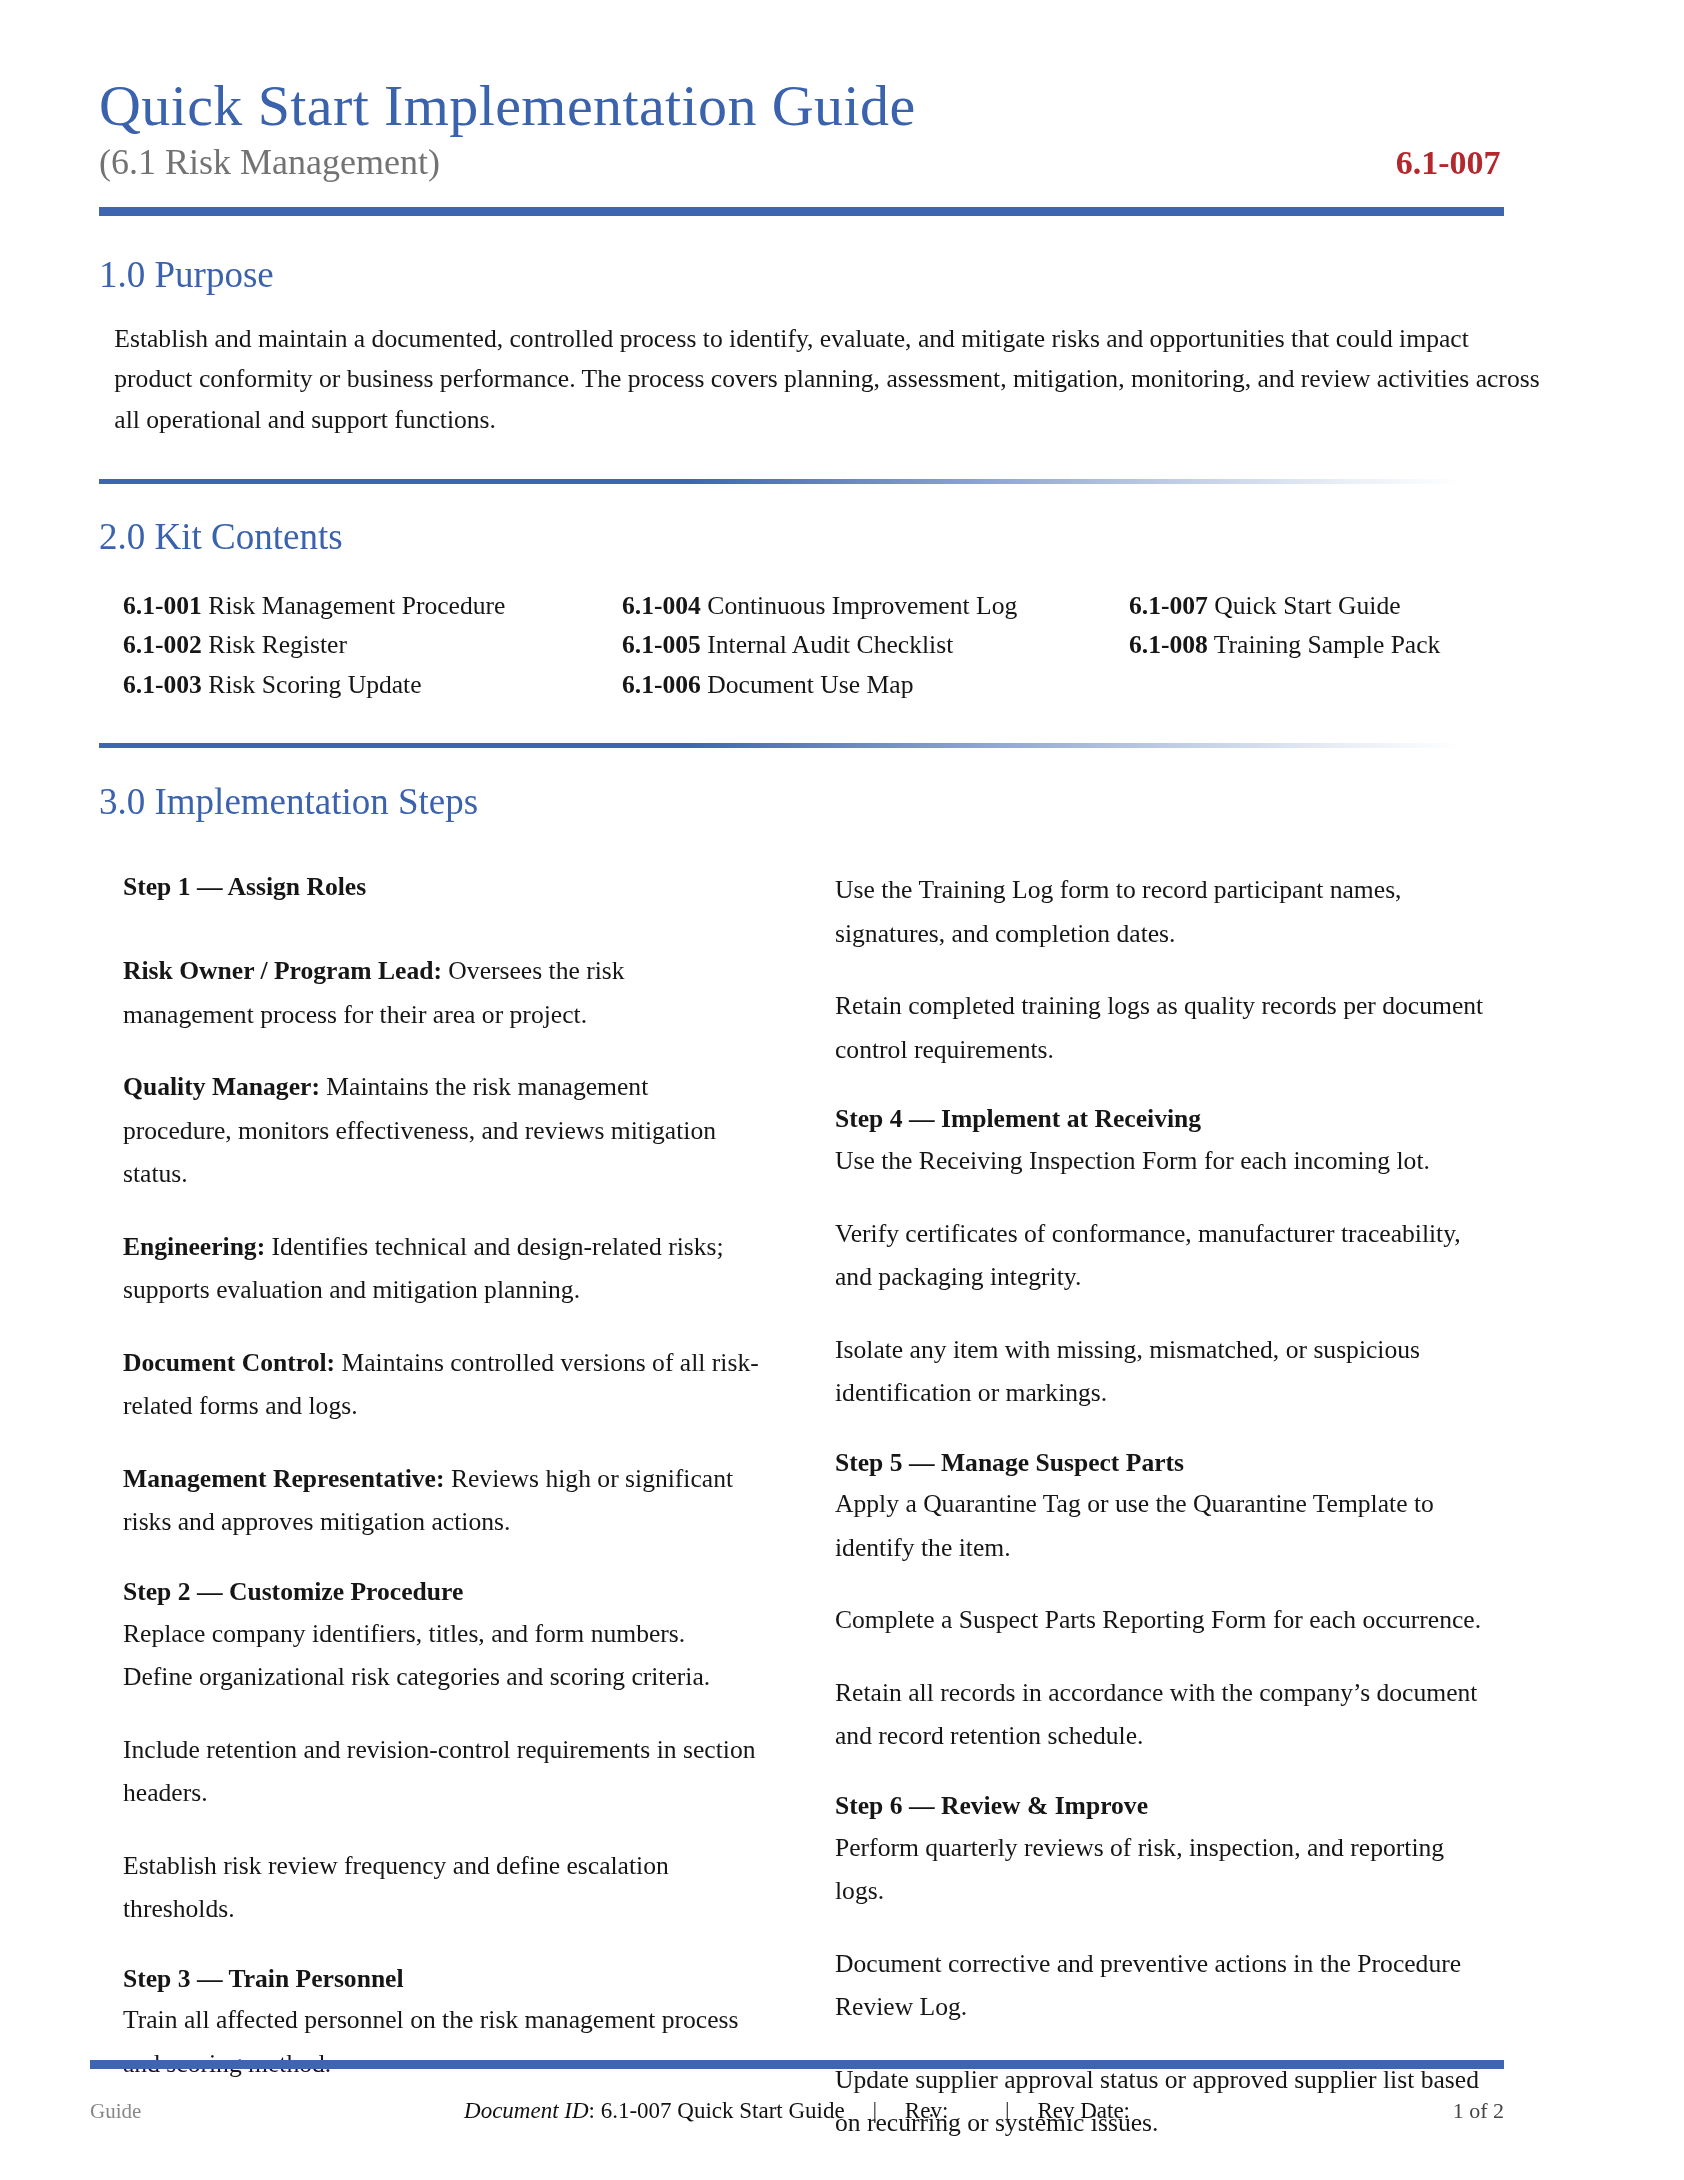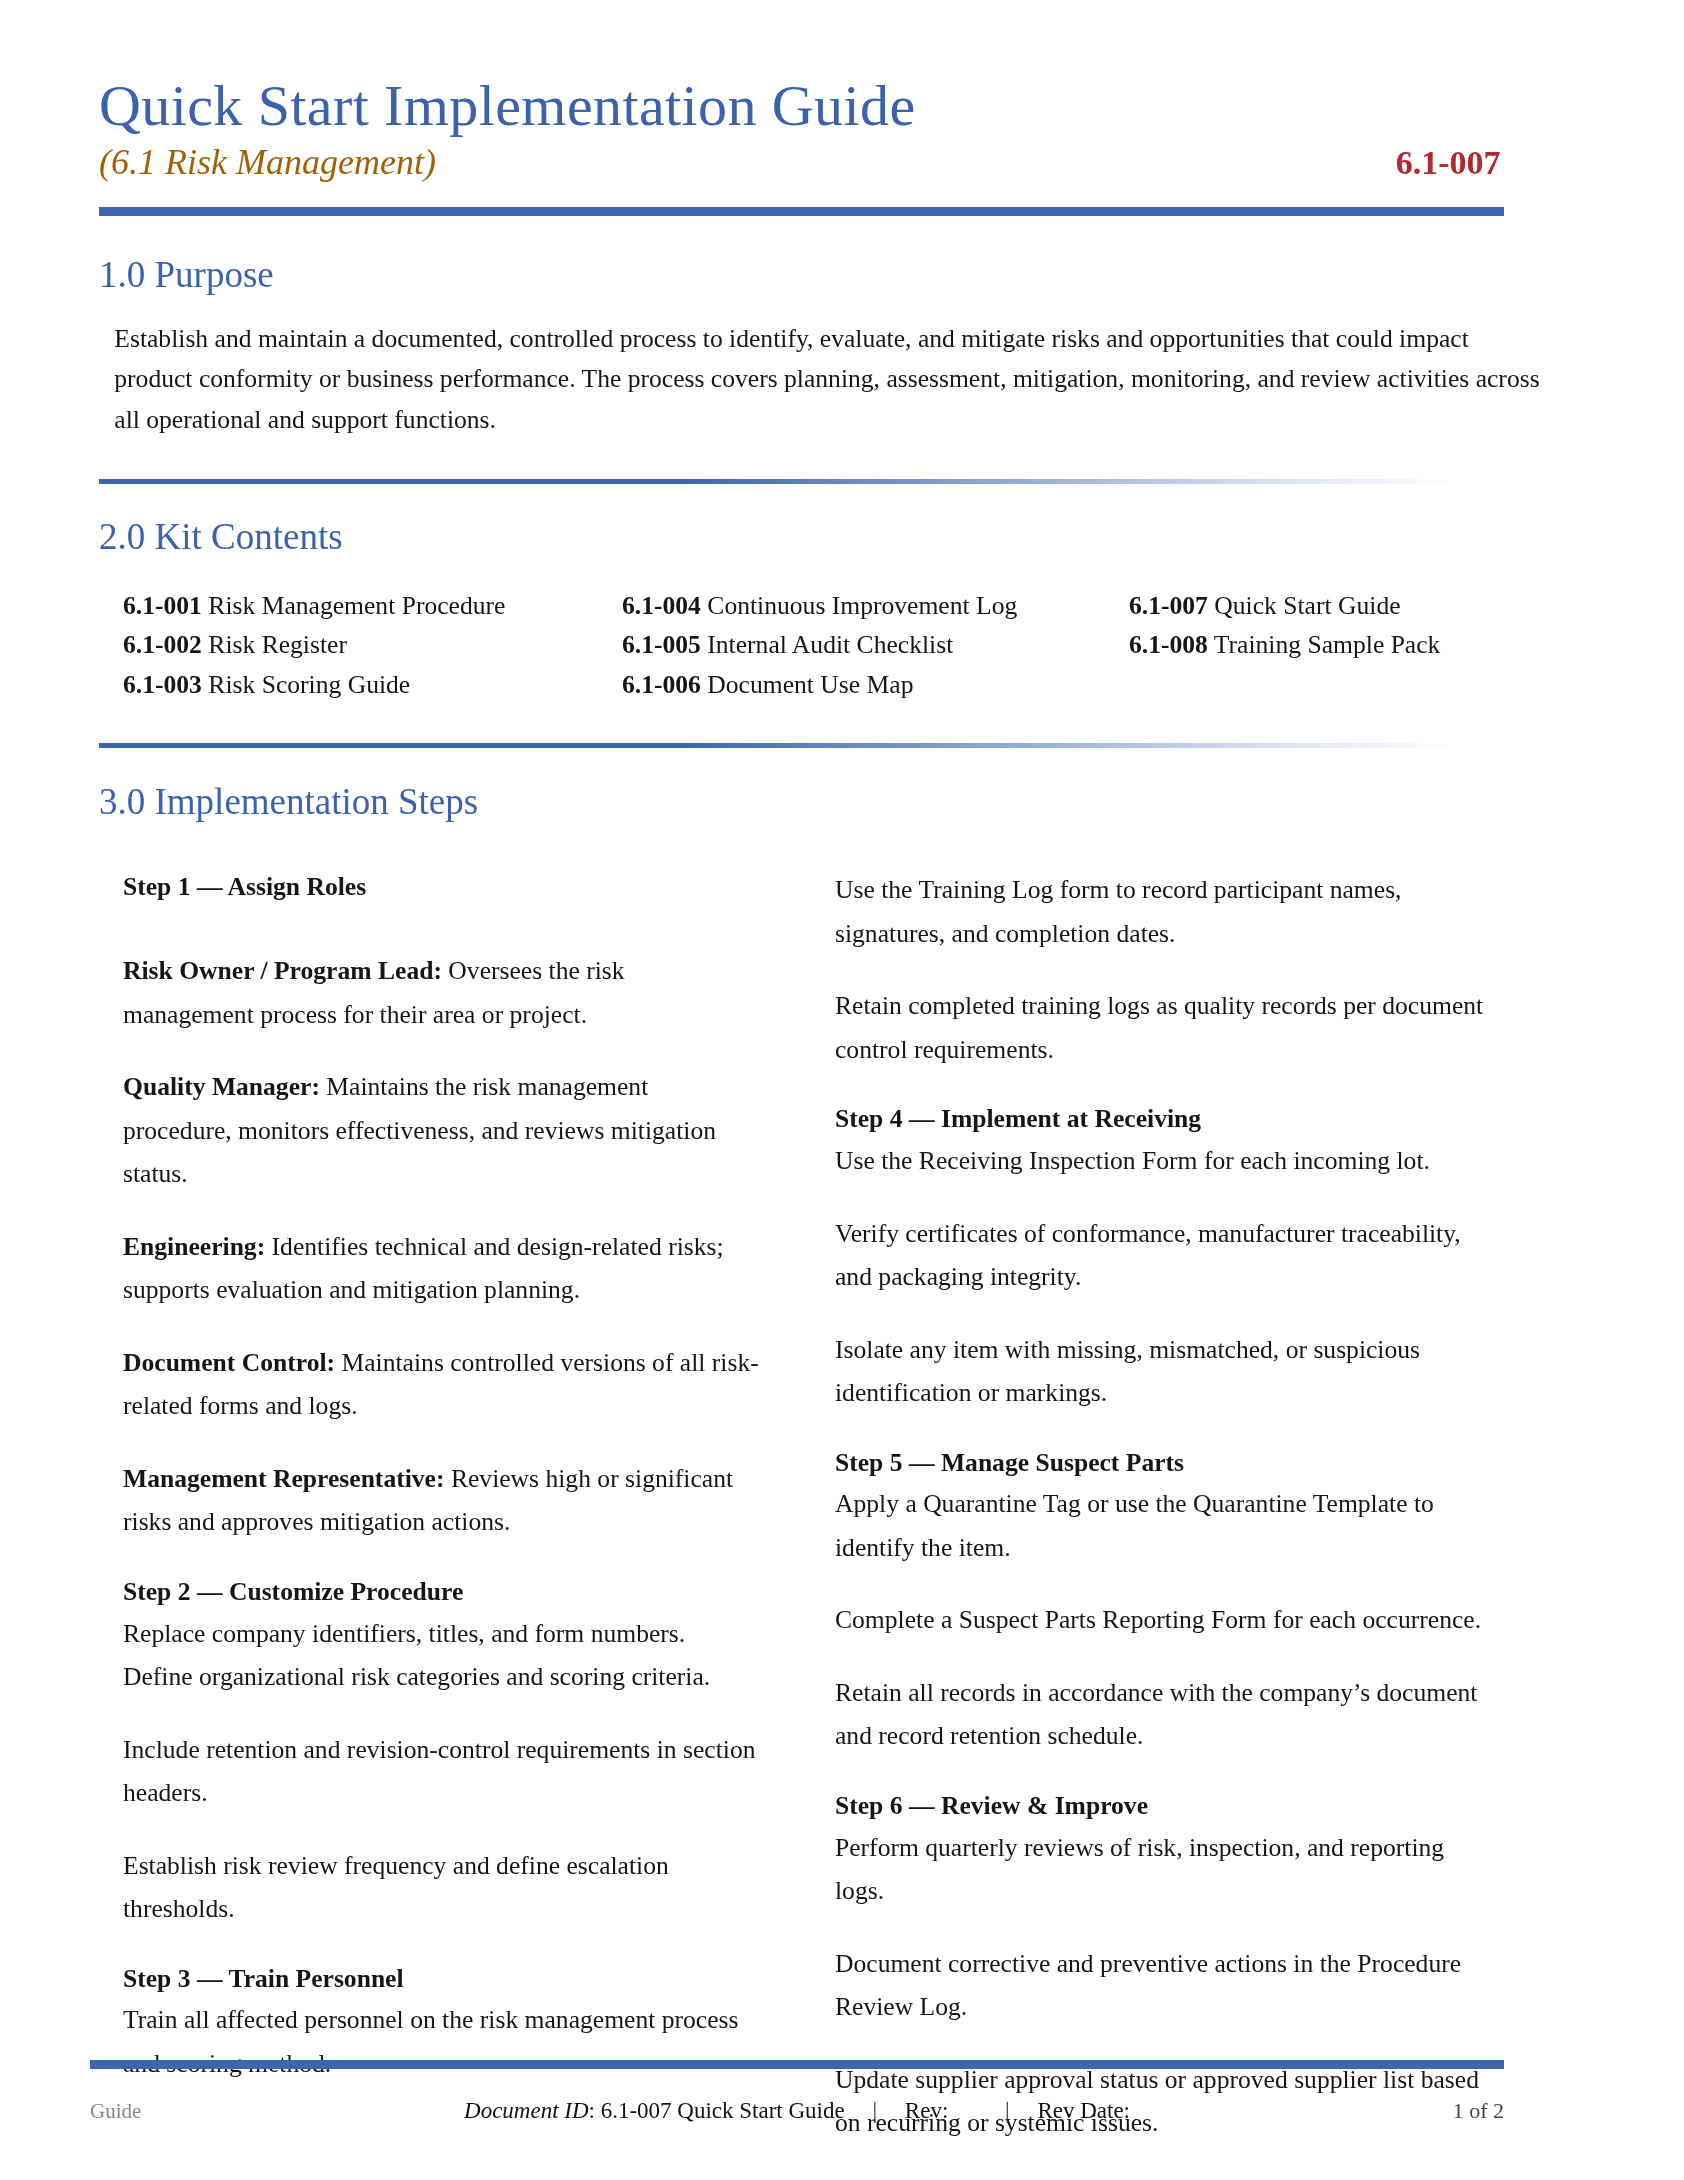--- a/index.html
+++ b/index.html
@@ -33,22 +33,21 @@
     letter-spacing:0.4px;
   }
   .subtitle-row{
     display:flex;
     justify-content:space-between;
     align-items:baseline;
     margin-top:1.7px;
   }
   .doc-subtitle{
     font-size:36px;
-    font-style:italic;
-    color:#a16207;
+    color:#737373;
   }
   .doc-number{
     font-size:34px;
     font-weight:700;
     color:var(--doc-red);
     padding-right:3.4px;
   }
   .rule-thick{
     height:8.5px;
     background:var(--rule-blue);
@@ -170,21 +169,21 @@
     <p class="purpose-body">Establish and maintain a documented, controlled process to identify, evaluate, and mitigate risks and opportunities that could impact product conformity or business performance. The process covers planning, assessment, mitigation, monitoring, and review activities across all operational and support functions.</p>
     <div class="rule-fade"></div>
   </div>
 
   <div>
     <div class="section-heading kit-heading">2.0 Kit Contents</div>
     <div class="kit-grid">
       <div class="kit-col kit-col-1">
         <div class="kit-item"><b>6.1-001</b><span> Risk Management Procedure</span></div>
         <div class="kit-item"><b>6.1-002</b><span> Risk Register</span></div>
-        <div class="kit-item"><b>6.1-003</b><span> Risk Scoring Guide</span></div>
+        <div class="kit-item"><b>6.1-003</b><span> Risk Scoring Update</span></div>
       </div>
       <div class="kit-col kit-col-2">
         <div class="kit-item"><b>6.1-004</b><span> Continuous Improvement Log</span></div>
         <div class="kit-item"><b>6.1-005</b><span> Internal Audit Checklist</span></div>
         <div class="kit-item"><b>6.1-006</b><span> Document Use Map</span></div>
       </div>
       <div class="kit-col kit-col-3">
         <div class="kit-item"><b>6.1-007</b><span> Quick Start Guide</span></div>
         <div class="kit-item"><b>6.1-008</b><span> Training Sample Pack</span></div>
       </div>

